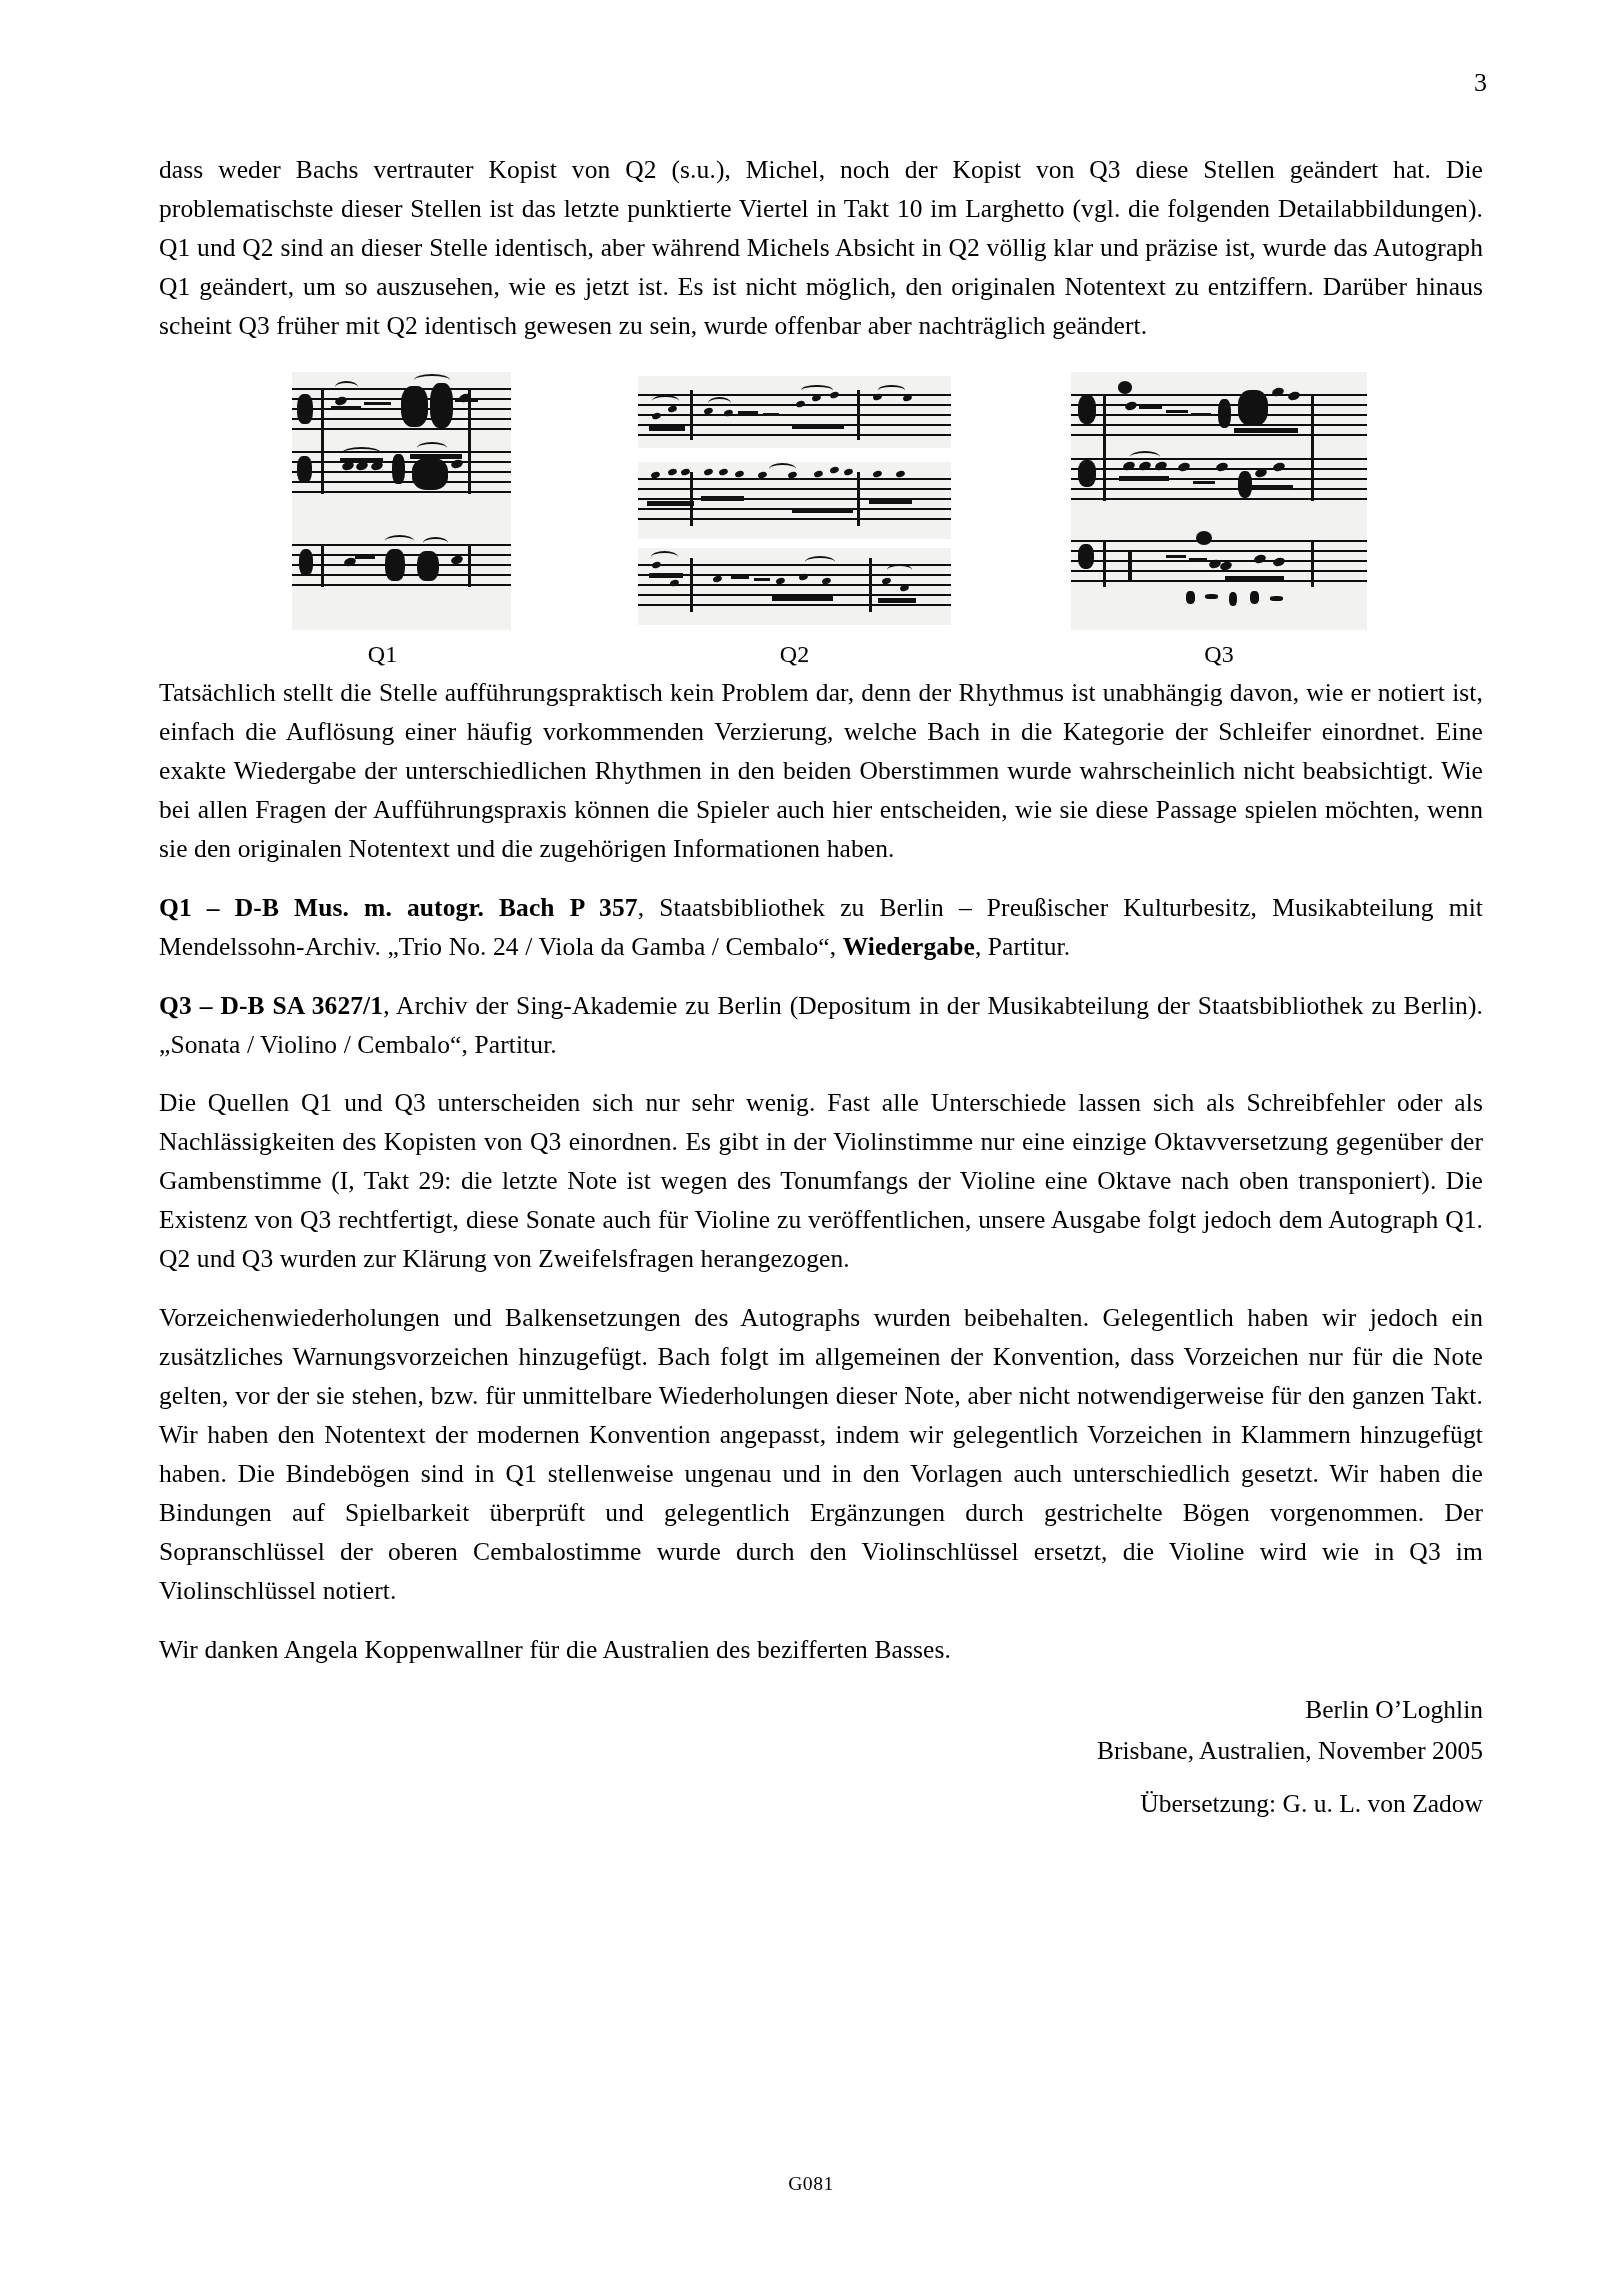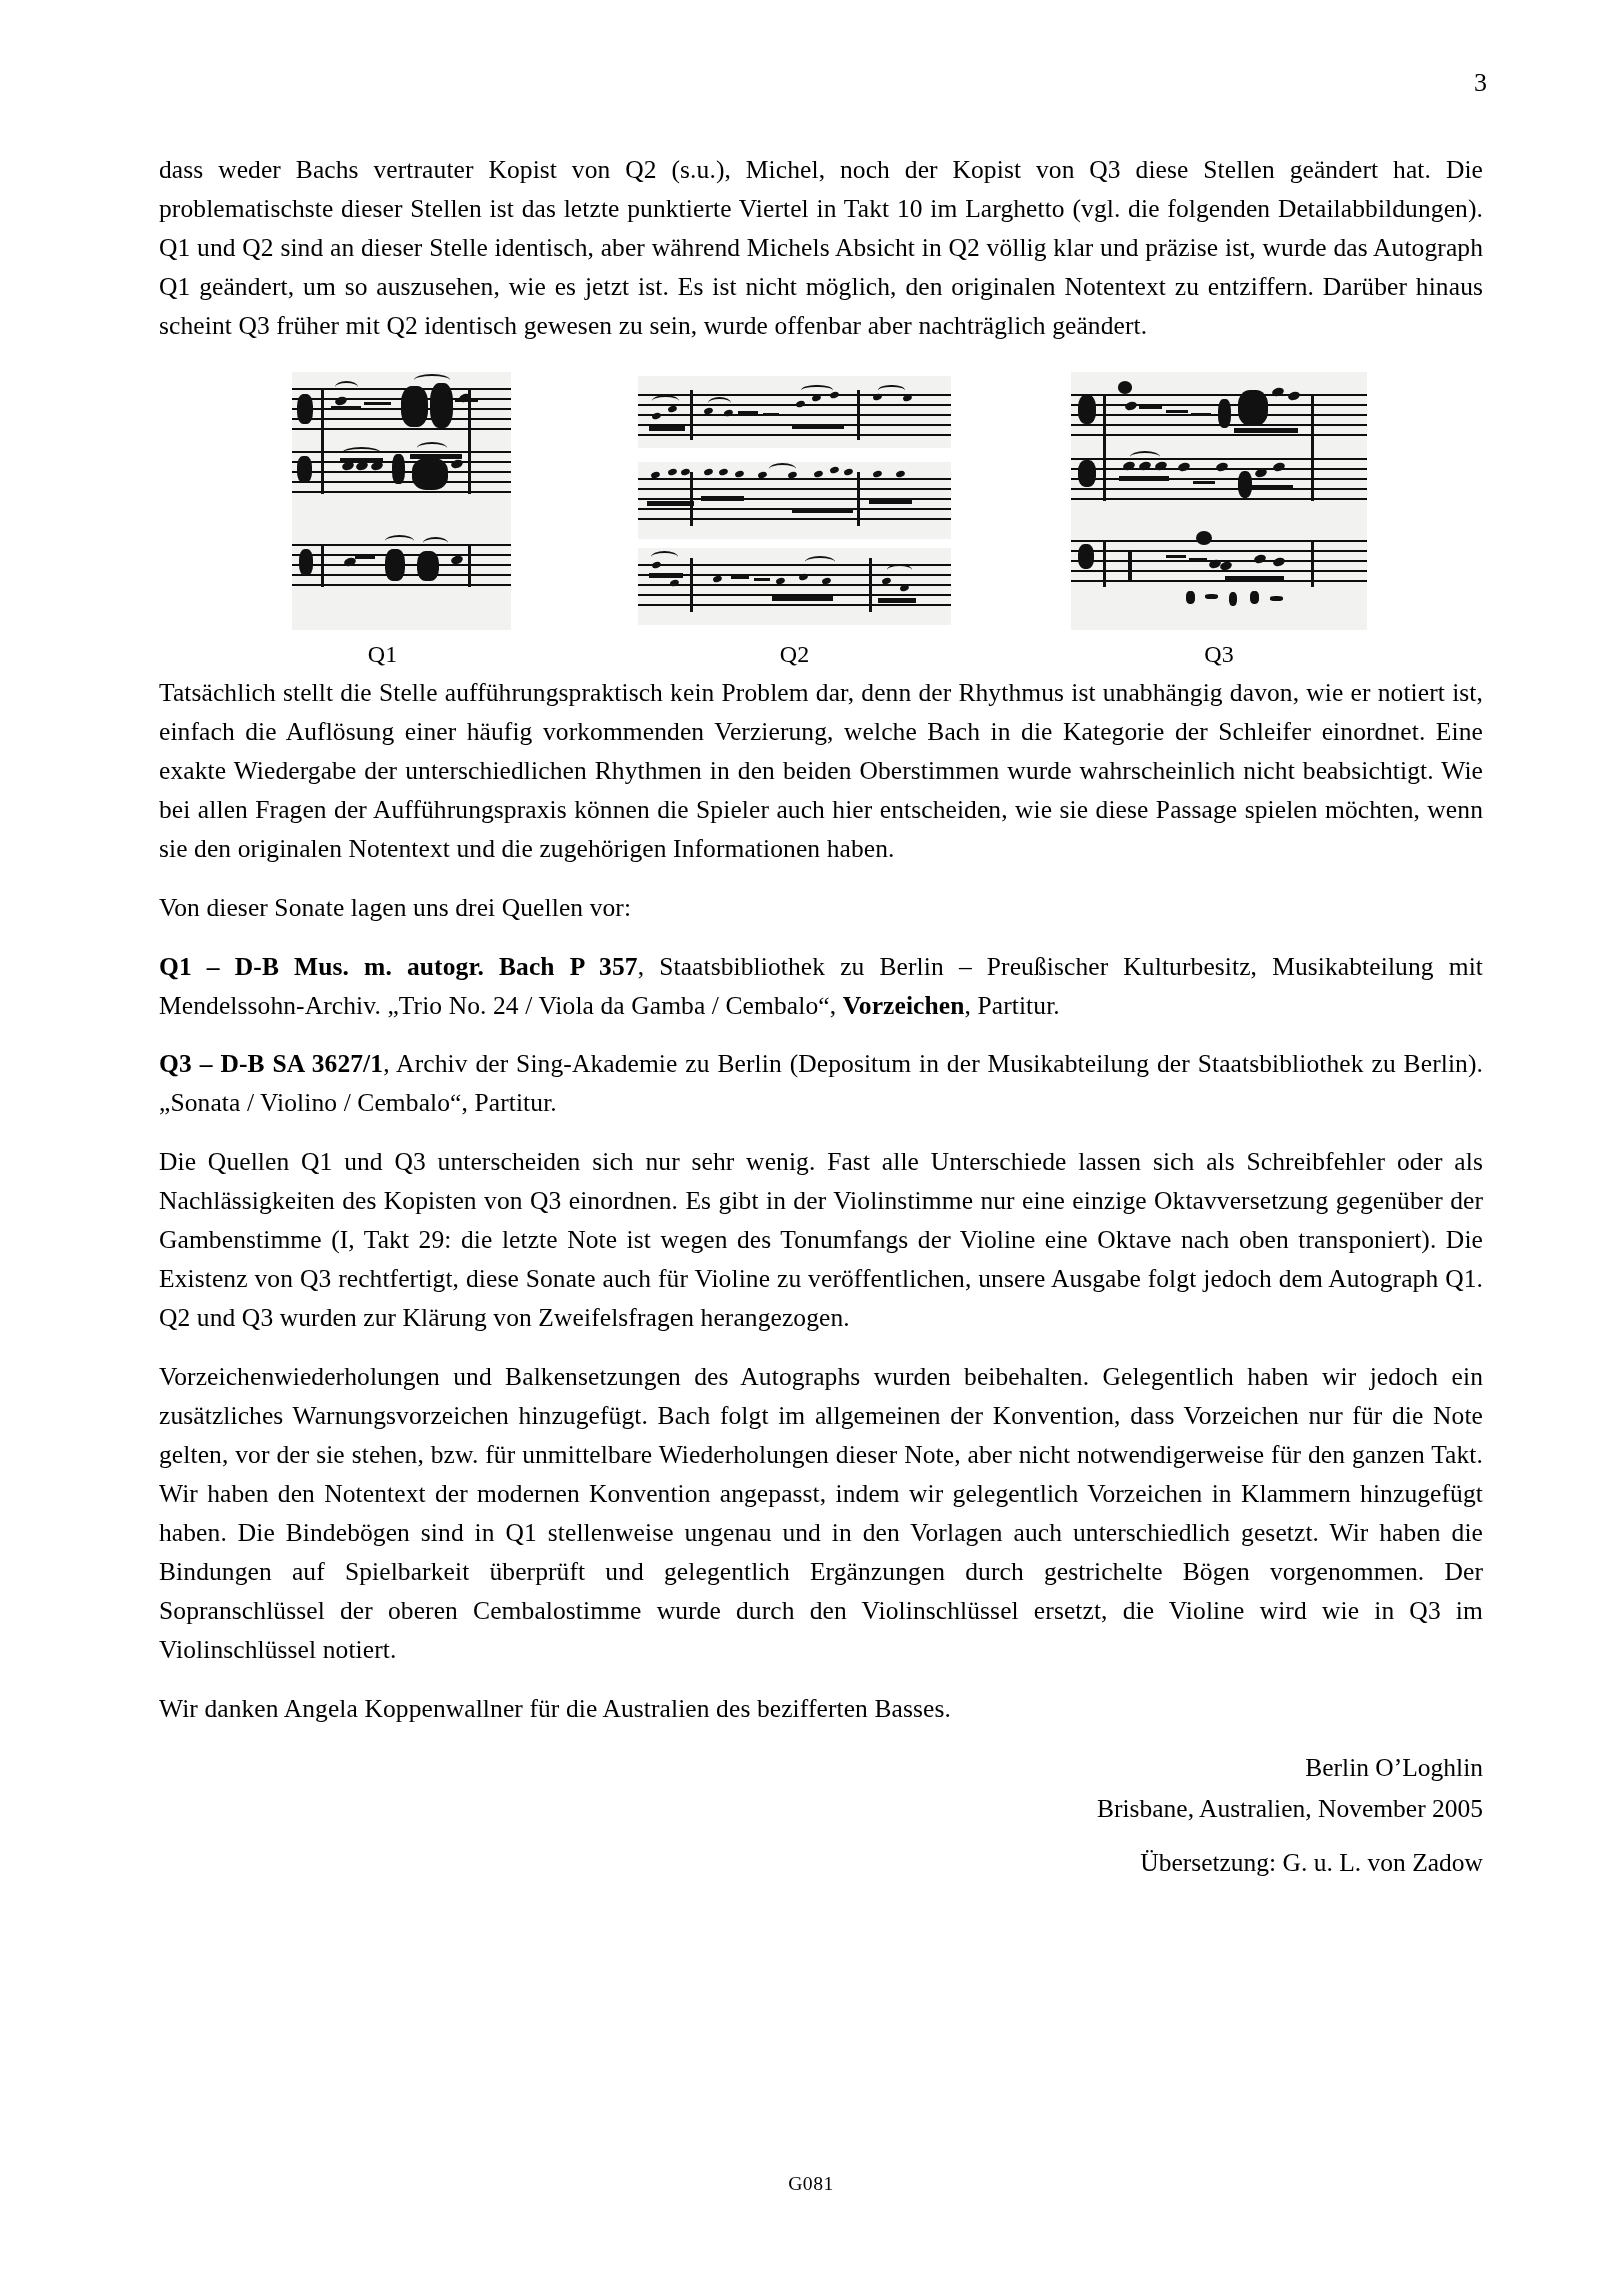--- a/index.html
+++ b/index.html
@@ -321,23 +321,22 @@
           <div class="blot" style="left:179px;top:219px;width:9px;height:12.5px;"></div>
           <div class="blot" style="left:199px;top:224px;width:12.5px;height:4.5px;"></div>
         </div>
         <div class="fig-caption">Q3</div>
       </div>
 
     </div>
 
     <p class="body-text"><span>Tatsächlich stellt die Stelle aufführungspraktisch kein Problem dar, denn der Rhythmus ist unabhängig davon, wie er notiert ist, einfach die Auflösung einer häufig vorkommenden Verzierung, welche Bach in die Kategorie der </span><span class="it">Schleifer</span><span> einordnet. Eine exakte Wiedergabe der unterschiedlichen Rhythmen in den beiden Oberstimmen wurde wahrscheinlich nicht beabsichtigt. Wie bei allen Fragen der Aufführungspraxis können die Spieler auch hier entscheiden, wie sie diese Passage spielen möchten, wenn sie den originalen Notentext und die zugehörigen Informationen haben.</span></p>
 
-    <p class="body-text">Von dieser Sonate lagen uns drei Quellen vor:</p>
-
-    <p class="body-text"><span class="bd">Q1 – D-B Mus. m. autogr. Bach P 357</span><span>, Staatsbibliothek zu Berlin – Preußischer Kulturbesitz, Musikabteilung mit Mendelssohn-Archiv. „Trio No. 24 / Viola da Gamba / Cembalo“, </span><span class="bd">Vorzeichen</span><span>, Partitur.</span></p>
+
+    <p class="body-text"><span class="bd">Q1 – D-B Mus. m. autogr. Bach P 357</span><span>, Staatsbibliothek zu Berlin – Preußischer Kulturbesitz, Musikabteilung mit Mendelssohn-Archiv. „Trio No. 24 / Viola da Gamba / Cembalo“, </span><span class="bd">Wiedergabe</span><span>, Partitur.</span></p>
 
 
     <p class="body-text"><span class="bd">Q3 – D-B SA 3627/1</span><span>, Archiv der Sing-Akademie zu Berlin (Depositum in der Musikabteilung der Staatsbibliothek zu Berlin). „Sonata / Violino / Cembalo“, Partitur.</span></p>
 
     <p class="body-text">Die Quellen Q1 und Q3 unterscheiden sich nur sehr wenig. Fast alle Unterschiede lassen sich als Schreibfehler oder als Nachlässigkeiten des Kopisten von Q3 einordnen. Es gibt in der Violinstimme nur eine einzige Oktavversetzung gegenüber der Gambenstimme (I, Takt 29: die letzte Note ist wegen des Tonumfangs der Violine eine Oktave nach oben transponiert). Die Existenz von Q3 rechtfertigt, diese Sonate auch für Violine zu veröffentlichen, unsere Ausgabe folgt jedoch dem Autograph Q1. Q2 und Q3 wurden zur Klärung von Zweifelsfragen herangezogen.</p>
 
     <p class="body-text">Vorzeichenwiederholungen und Balkensetzungen des Autographs wurden beibehalten. Gelegentlich haben wir jedoch ein zusätzliches Warnungsvorzeichen hinzugefügt. Bach folgt im allgemeinen der Konvention, dass Vorzeichen nur für die Note gelten, vor der sie stehen, bzw. für unmittelbare Wiederholungen dieser Note, aber nicht notwendigerweise für den ganzen Takt. Wir haben den Notentext der modernen Konvention angepasst, indem wir gelegentlich Vorzeichen in Klammern hinzugefügt haben. Die Bindebögen sind in Q1 stellenweise ungenau und in den Vorlagen auch unterschiedlich gesetzt. Wir haben die Bindungen auf Spielbarkeit überprüft und gelegentlich Ergänzungen durch gestrichelte Bögen vorgenommen. Der Sopranschlüssel der oberen Cembalostimme wurde durch den Violinschlüssel ersetzt, die Violine wird wie in Q3 im Violinschlüssel notiert.</p>
 
     <p class="body-text">Wir danken Angela Koppenwallner für die Australien des bezifferten Basses.</p>
 

